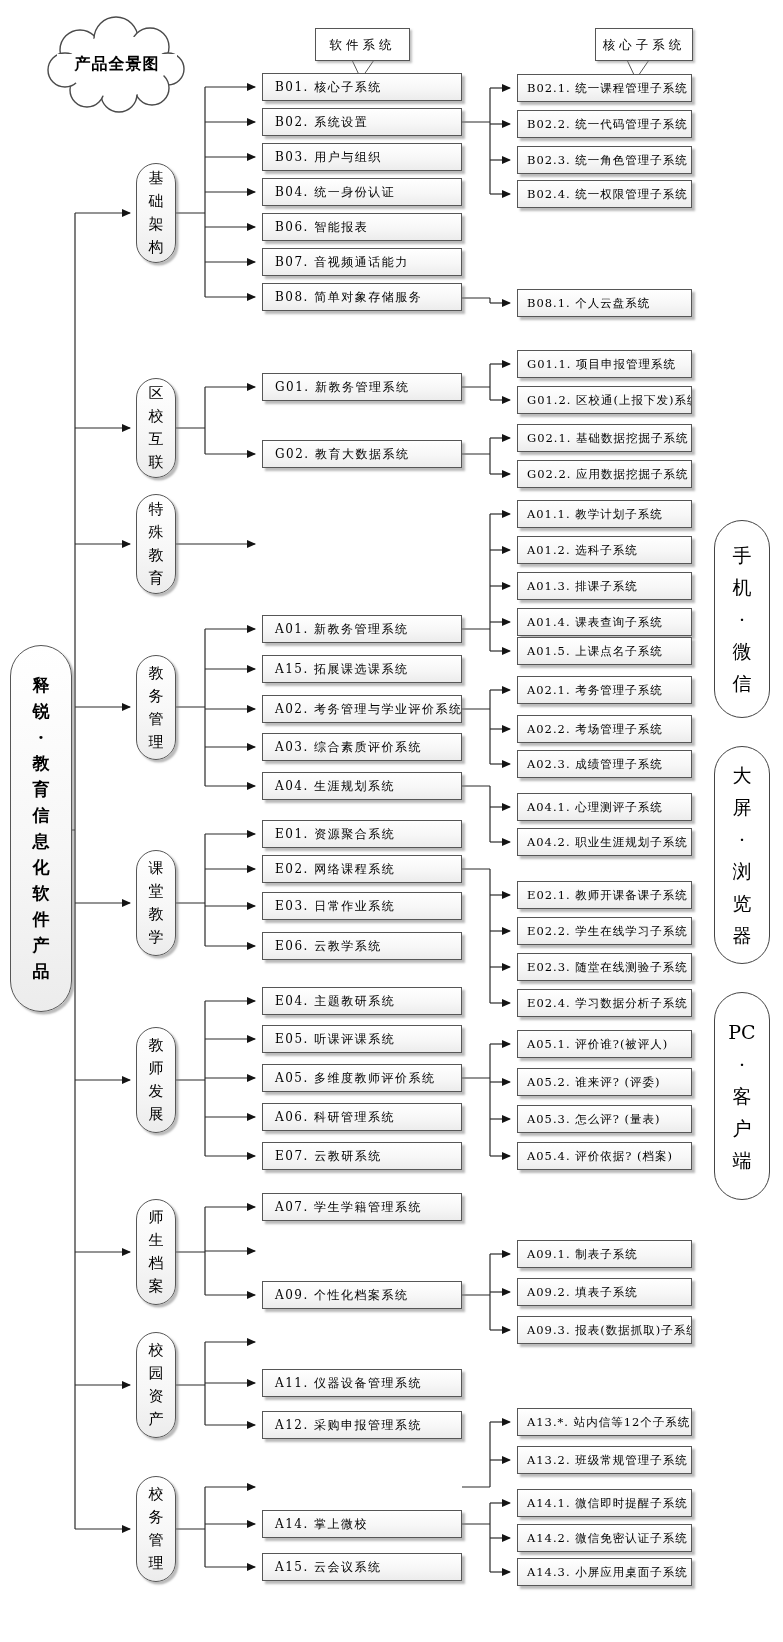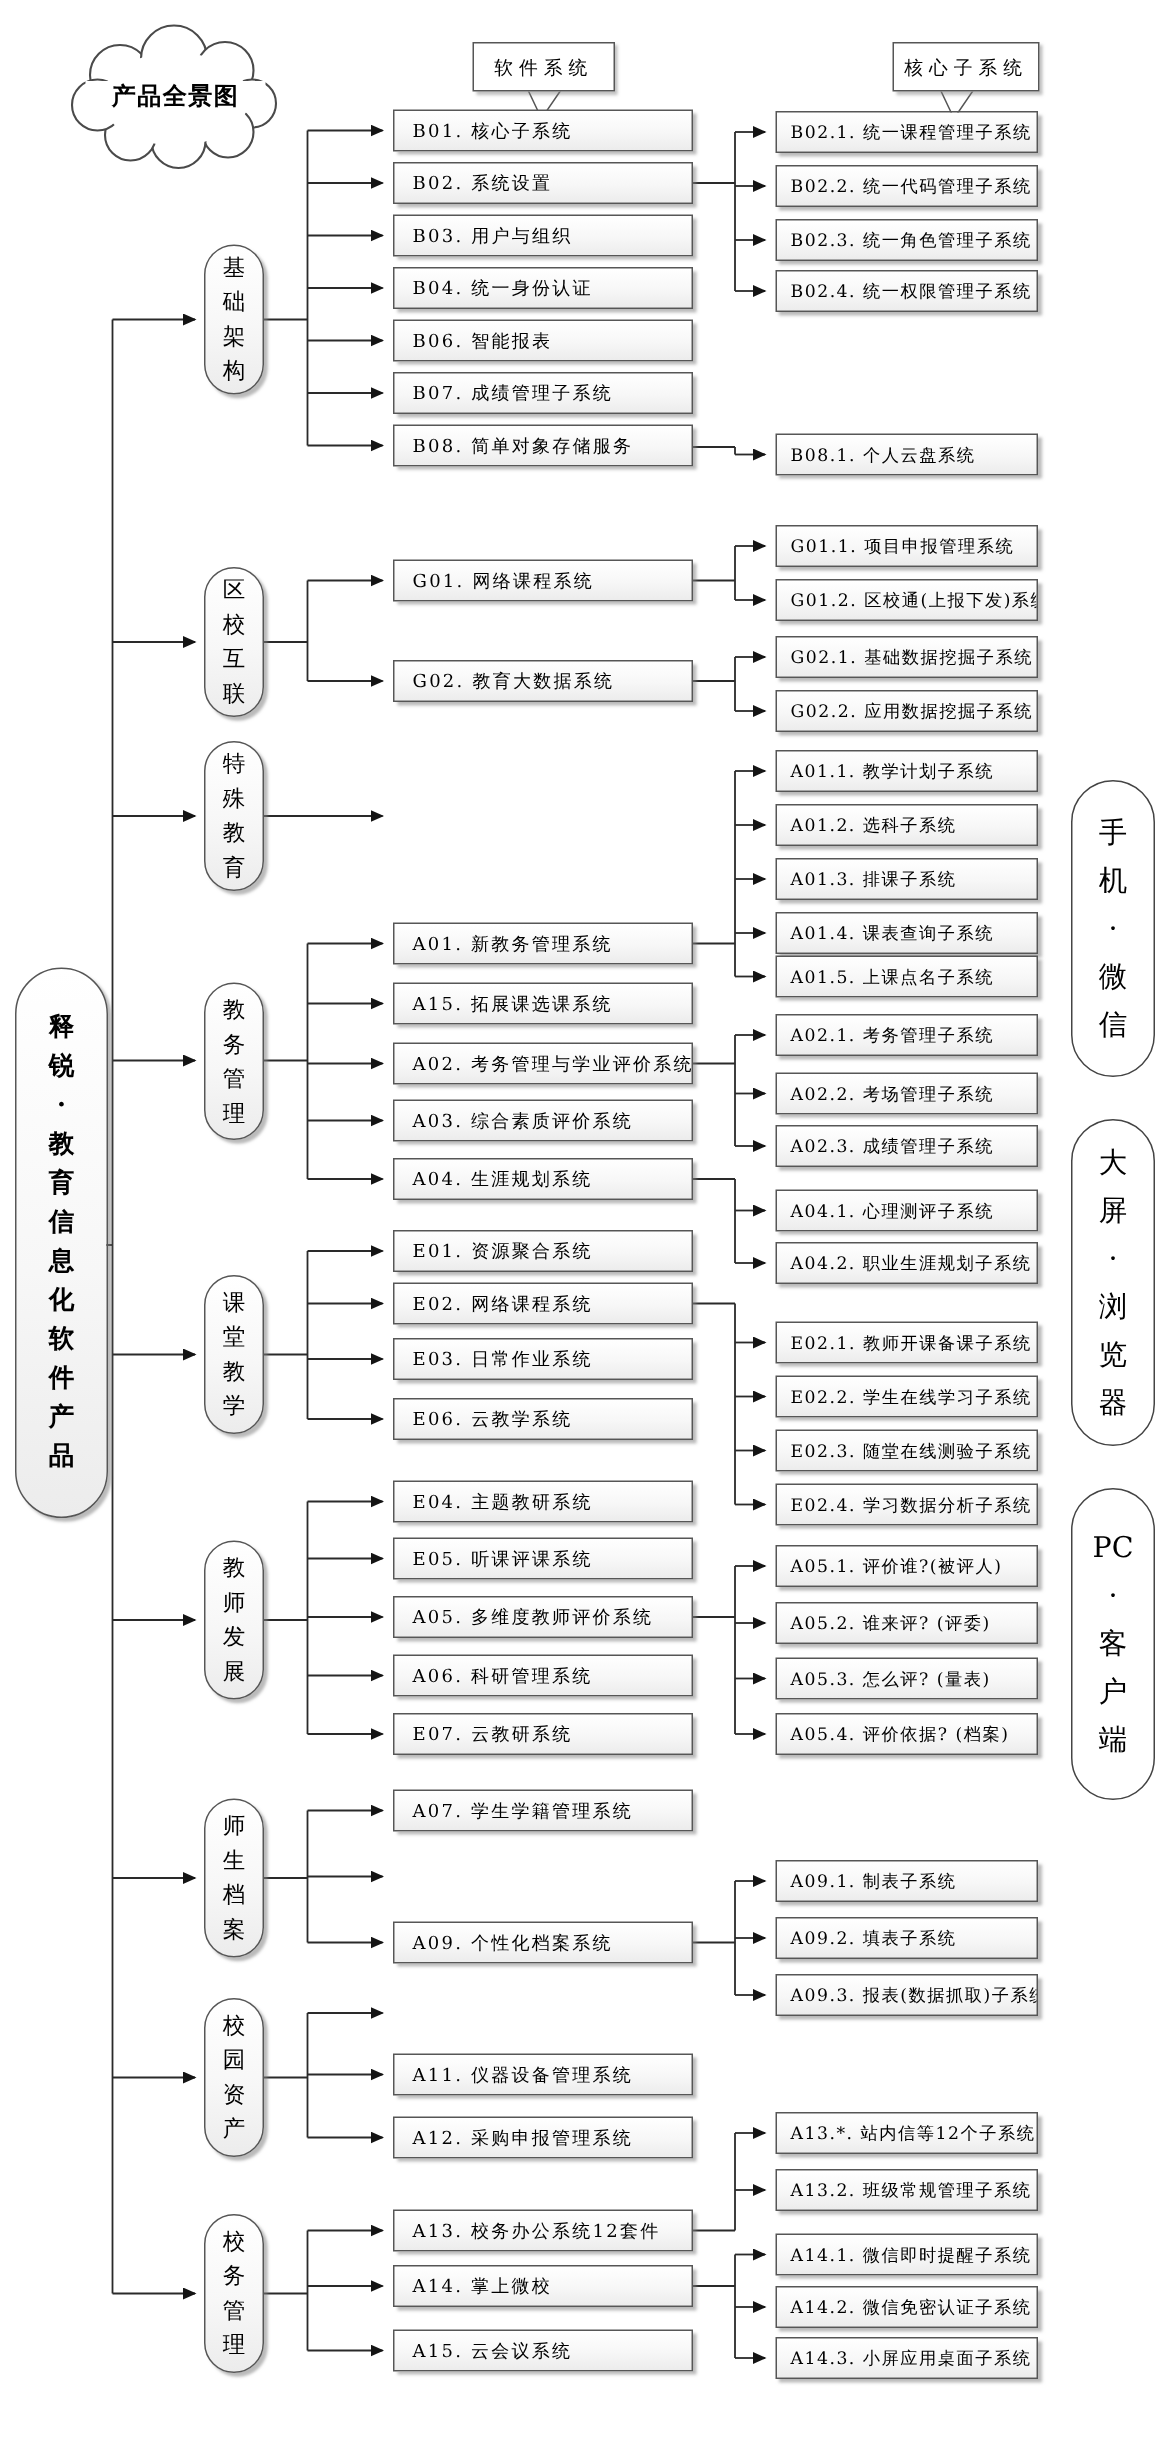--- a/index.html
+++ b/index.html
@@ -290,43 +290,42 @@
         <div>户</div>
         <div>端</div>
       </div>
     </div>
 
   <div class="node sys" style="left:262px;top:73px">B01. 核心子系统</div>
   <div class="node sys" style="left:262px;top:108px">B02. 系统设置</div>
   <div class="node sys" style="left:262px;top:143px">B03. 用户与组织</div>
   <div class="node sys" style="left:262px;top:178px">B04. 统一身份认证</div>
   <div class="node sys" style="left:262px;top:213px">B06. 智能报表</div>
-  <div class="node sys" style="left:262px;top:248px">B07. 成绩管理子系统</div>
+  <div class="node sys" style="left:262px;top:248px">B07. 音视频通话能力</div>
   <div class="node sys" style="left:262px;top:283px">B08. 简单对象存储服务</div>
-  <div class="node sys" style="left:262px;top:373px">G01. 网络课程系统</div>
+  <div class="node sys" style="left:262px;top:373px">G01. 新教务管理系统</div>
   <div class="node sys" style="left:262px;top:440px">G02. 教育大数据系统</div>
   <div class="node sys" style="left:262px;top:615px">A01. 新教务管理系统</div>
   <div class="node sys" style="left:262px;top:655px">A15. 拓展课选课系统</div>
   <div class="node sys" style="left:262px;top:695px">A02. 考务管理与学业评价系统</div>
   <div class="node sys" style="left:262px;top:733px">A03. 综合素质评价系统</div>
   <div class="node sys" style="left:262px;top:772px">A04. 生涯规划系统</div>
   <div class="node sys" style="left:262px;top:820px">E01. 资源聚合系统</div>
   <div class="node sys" style="left:262px;top:855px">E02. 网络课程系统</div>
   <div class="node sys" style="left:262px;top:892px">E03. 日常作业系统</div>
   <div class="node sys" style="left:262px;top:932px">E06. 云教学系统</div>
   <div class="node sys" style="left:262px;top:987px">E04. 主题教研系统</div>
   <div class="node sys" style="left:262px;top:1025px">E05. 听课评课系统</div>
   <div class="node sys" style="left:262px;top:1064px">A05. 多维度教师评价系统</div>
   <div class="node sys" style="left:262px;top:1103px">A06. 科研管理系统</div>
   <div class="node sys" style="left:262px;top:1142px">E07. 云教研系统</div>
   <div class="node sys" style="left:262px;top:1193px">A07. 学生学籍管理系统</div>
   <div class="node sys" style="left:262px;top:1281px">A09. 个性化档案系统</div>
   <div class="node sys" style="left:262px;top:1369px">A11. 仪器设备管理系统</div>
   <div class="node sys" style="left:262px;top:1411px">A12. 采购申报管理系统</div>
-  <div class="node sys" style="left:262px;top:1473px">A13. 校务办公系统12套件</div>
   <div class="node sys" style="left:262px;top:1510px">A14. 掌上微校</div>
   <div class="node sys" style="left:262px;top:1553px">A15. 云会议系统</div>
 
   <div class="node sub" style="left:517px;top:74px">B02.1. 统一课程管理子系统</div>
   <div class="node sub" style="left:517px;top:110px">B02.2. 统一代码管理子系统</div>
   <div class="node sub" style="left:517px;top:146px">B02.3. 统一角色管理子系统</div>
   <div class="node sub" style="left:517px;top:180px">B02.4. 统一权限管理子系统</div>
   <div class="node sub" style="left:517px;top:289px">B08.1. 个人云盘系统</div>
   <div class="node sub" style="left:517px;top:350px">G01.1. 项目申报管理系统</div>
   <div class="node sub" style="left:517px;top:386px">G01.2. 区校通(上报下发)系统</div>

